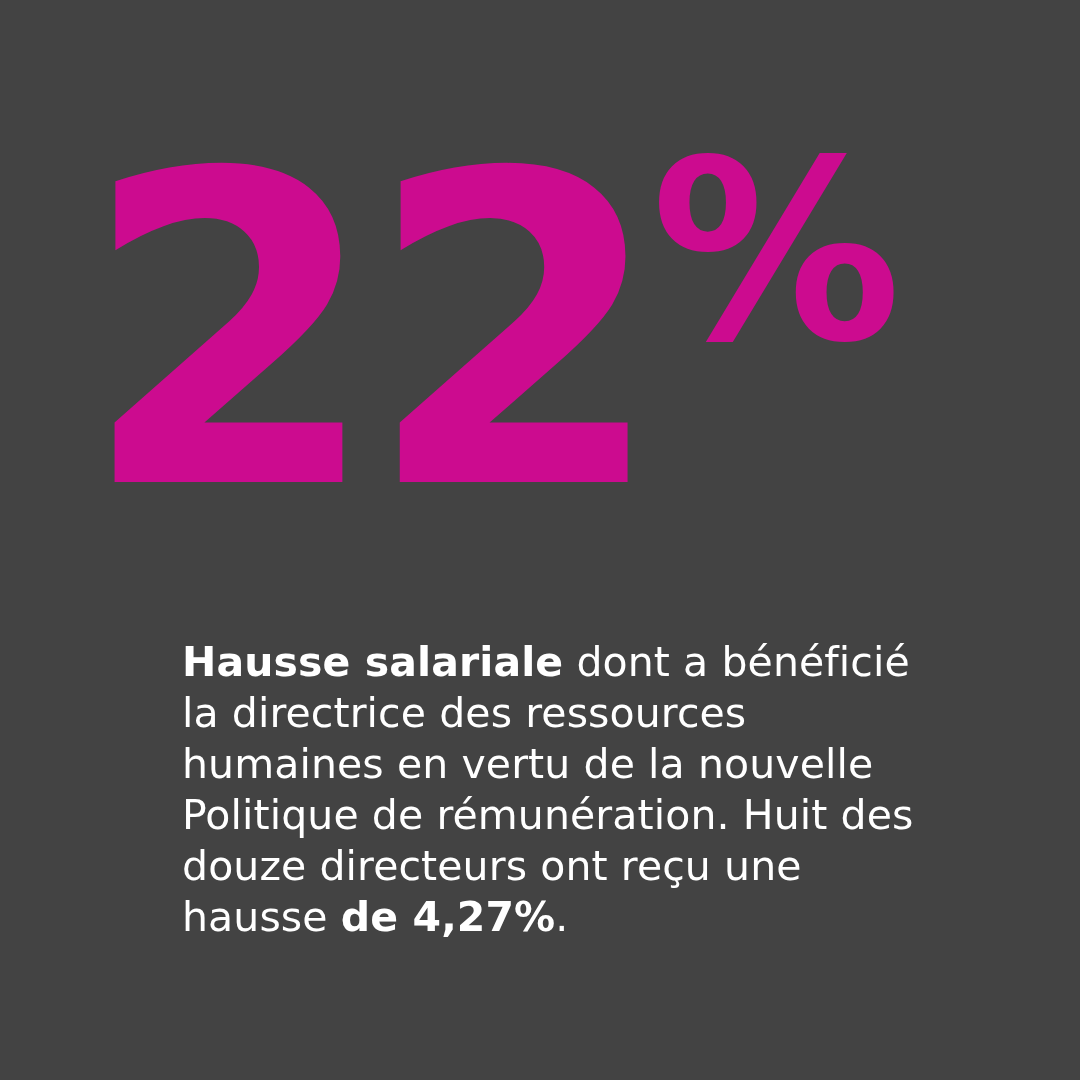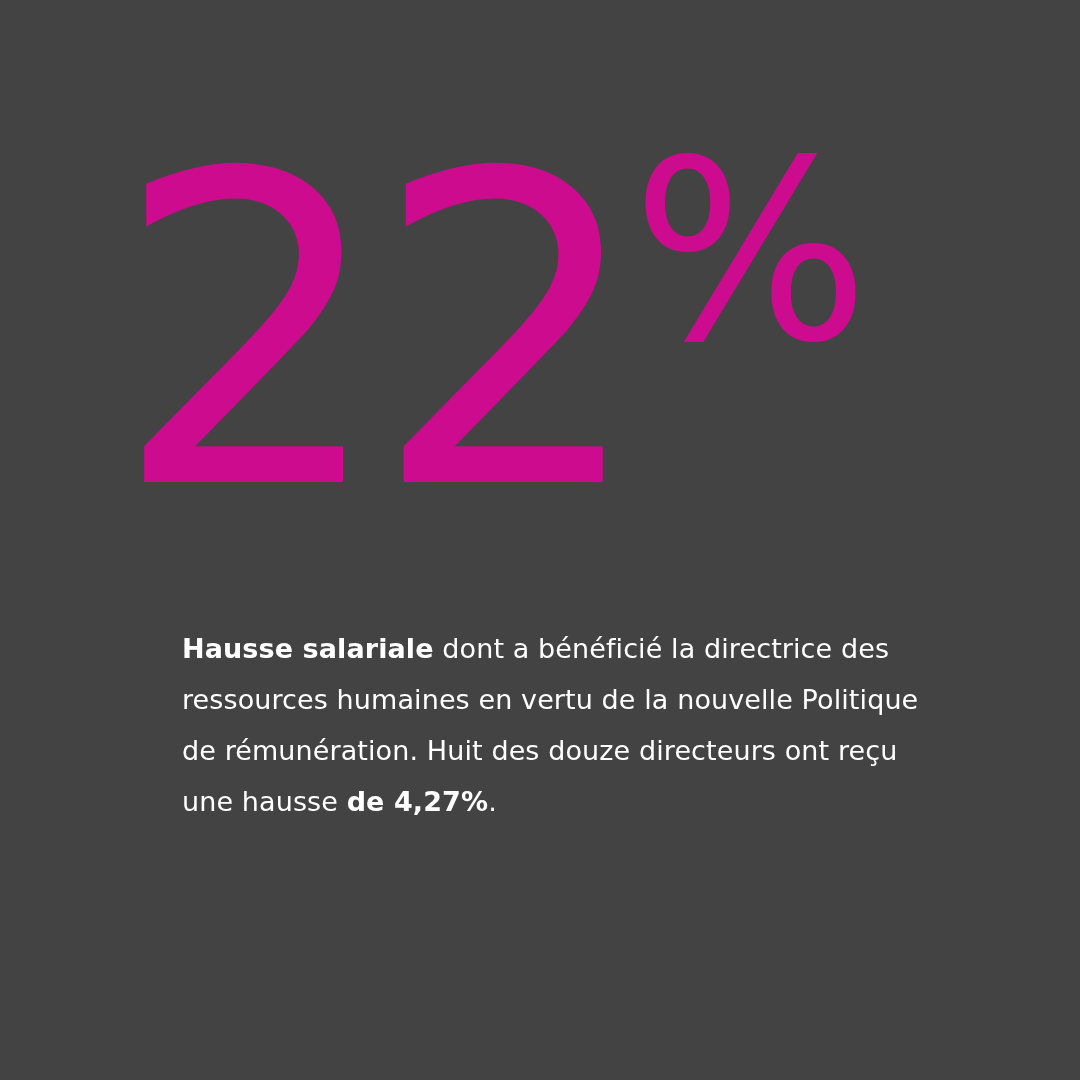--- a/index.html
+++ b/index.html
@@ -20,42 +20,42 @@
     background: #434343;
     box-sizing: border-box;
   }
   .stat-figure {
     position: absolute;
     left: 0;
     top: 118px;
     width: 976px;
     text-align: center;
     font-family: "DejaVu Sans", sans-serif;
-    font-weight: 400;
+    font-weight: 700;
     font-size: 430px;
     line-height: 430px;
     letter-spacing: -14px;
     color: #CC0B8F;
     white-space: nowrap;
     user-select: none;
   }
   .stat-figure .pct {
     font-size: 250px;
     letter-spacing: -6px;
     vertical-align: super;
     line-height: 250px;
   }
   .body-text {
     position: absolute;
     left: 182px;
     top: 596px;
     width: 740px;
     color: #FFFFFF;
     font-family: "DejaVu Sans", sans-serif;
-    font-size: 27px;
+    font-size: 41px;
     line-height: 51px;
     font-weight: 400;
     letter-spacing: 0.1px;
   }
   .body-text b {
     font-weight: 700;
   }
 </style>
 </head>
 <body>

